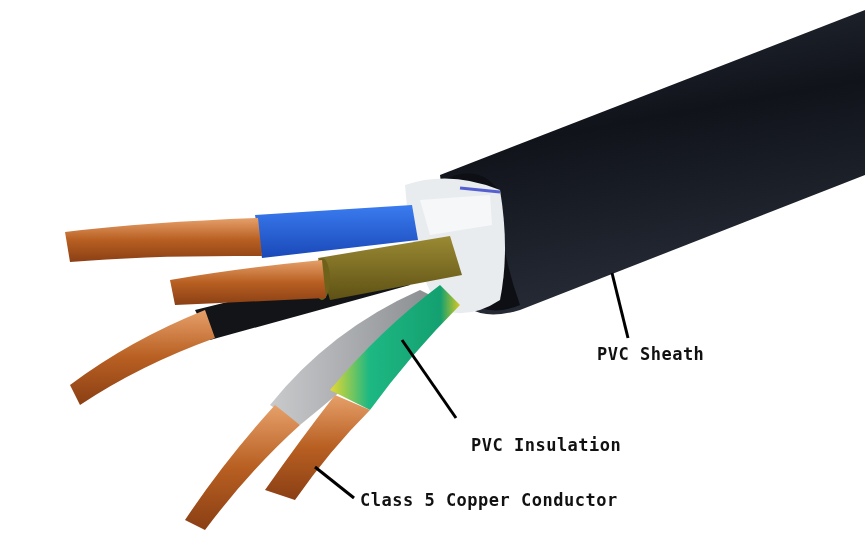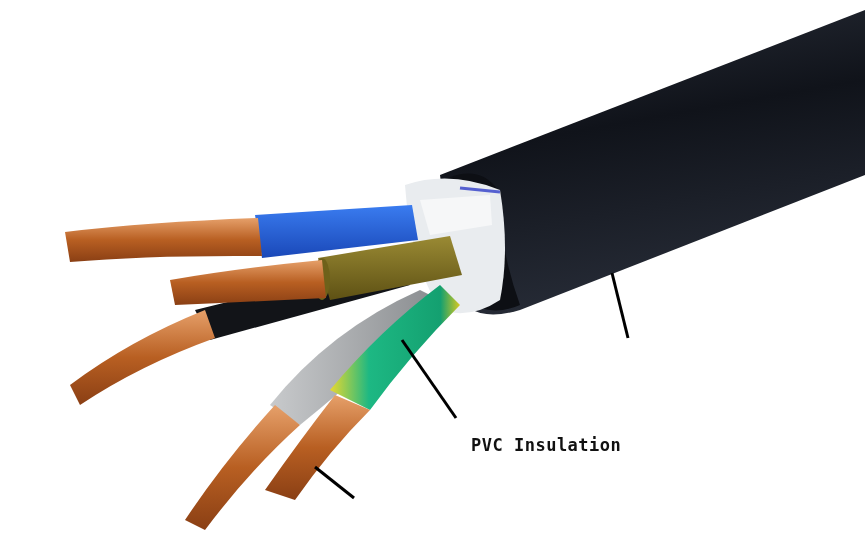--- a/index.html
+++ b/index.html
@@ -88,14 +88,16 @@
       <path d="M265,490 Q300,440 335,395 L370,410 Q330,450 295,500 Z" fill="url(#copperGrad)"></path>
     </g>
 
     <g>
       <line x1="612" y1="273" x2="628" y2="338" stroke="#000" stroke-width="3"></line>
       <line x1="402" y1="340" x2="456" y2="418" stroke="#000" stroke-width="3"></line>
       <line x1="315" y1="467" x2="354" y2="498" stroke="#000" stroke-width="3"></line>
     </g>
   </svg>
 
+  <div class="label" style="left:597px; top:344px;">PVC Sheath</div>
   <div class="label" style="left:471px; top:435px;">PVC Insulation</div>
+  <div class="label" style="left:360px; top:490px;">Class 5 Copper Conductor</div>
 </div>
 
 </body></html>

